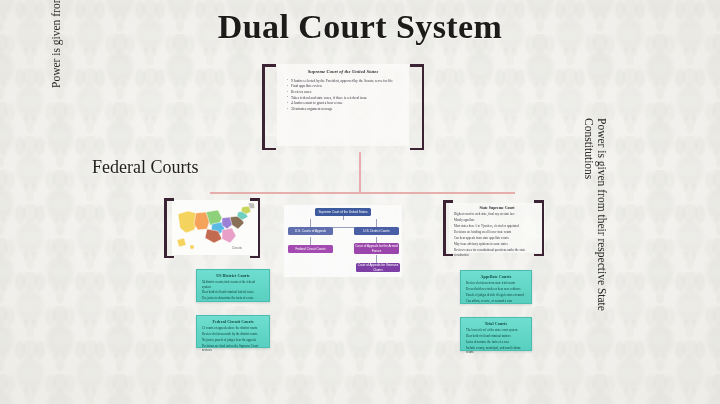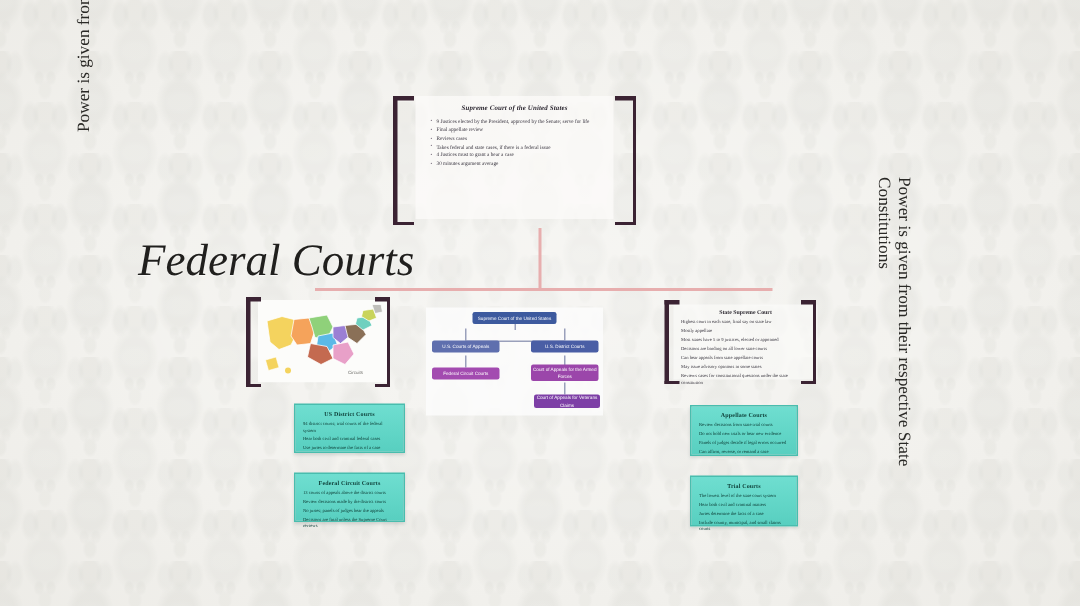--- a/index.html
+++ b/index.html
@@ -64,24 +64,23 @@
   }
   .side-right{
     left:608px;top:118px;width:250px;
     transform:rotate(90deg);transform-origin:0 0;
     text-align:left;
   }
 
   
   .branch-heading{
     position:absolute;top:157px;
-    font-size:30px;color:#201f1d;
+    font-size:18px;color:#201f1d;
     font-family:"Liberation Serif", serif;
     text-shadow:0 1px 0 rgba(255,255,255,.55);
-    font-style:italic;
   }
   .branch-left{left:92px;}
   .branch-right{left:446px;}
 
   
   .conn{position:absolute;background:#e7aeae;}
   .conn-h{left:210px;top:192px;width:305px;height:1.5px;}
   .conn-stem{left:359px;top:152px;width:1.5px;height:41px;}
 
   
@@ -172,20 +171,21 @@
 </style>
 </head>
 <body>
 
 <div id="stage">
 
   <div class="wallpaper"></div>
   <div class="wallpaper offset"></div>
   <div class="vignette"></div>
 
+  <div class="title">Dual Court System</div>
 
   <div class="side-caption side-left">Power is given from Article III of the US Constitution</div>
   <div class="side-caption side-right">Power is given from their respective State Constitutions</div>
 
   <div class="conn conn-stem"></div>
   <div class="conn conn-h"></div>
 
   <div class="scotus blur-soft">
     <div class="sc-title">Supreme Court of the United States</div>
     <ul>

